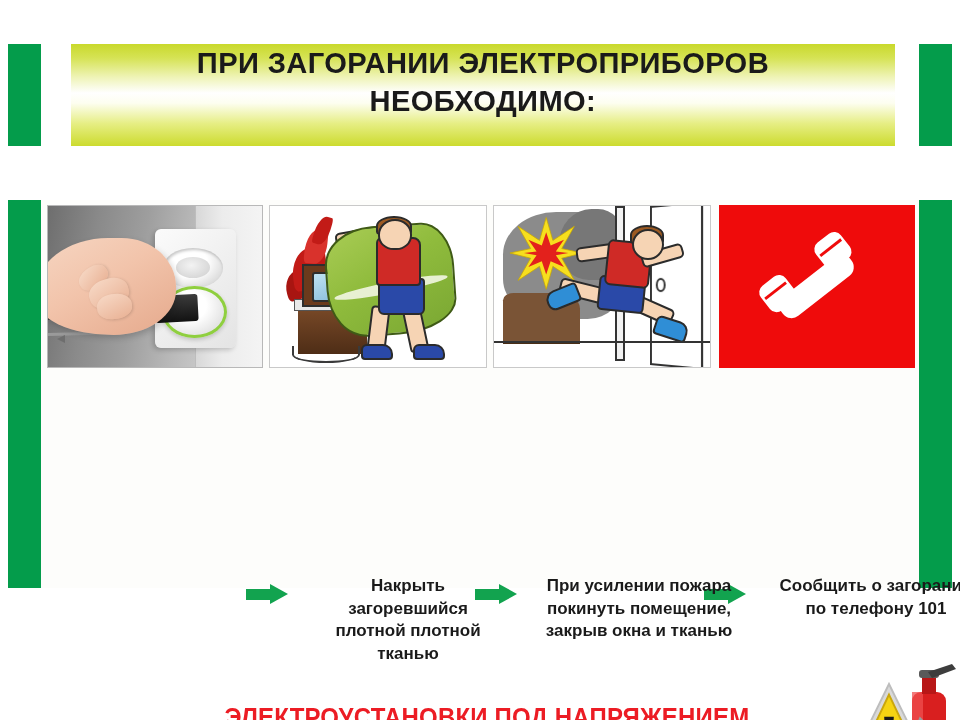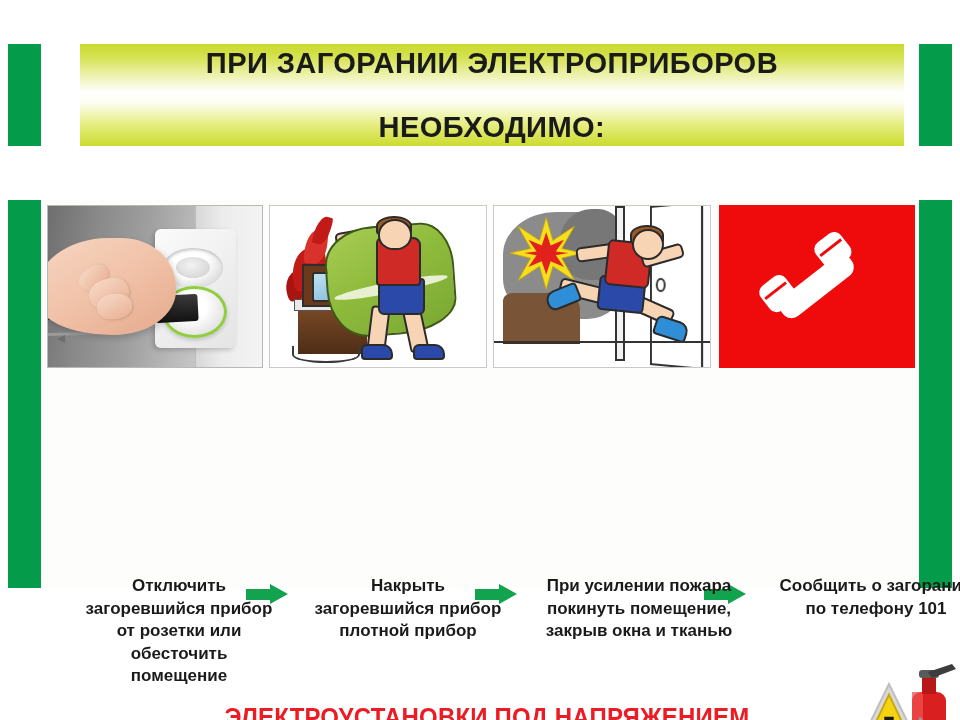--- a/index.html
+++ b/index.html
@@ -35,36 +35,36 @@
     top: 0;
     width: 33px;
     height: 102px;
     background: #049c4b;
   }
   .title-bar-left  { left: 8px; }
   .title-bar-right { left: 919px; }
 
   .title-banner {
     position: absolute;
-    left: 80px;
+    left: 71px;
     top: 0;
     width: 824px;
     height: 102px;
     background: linear-gradient(to bottom,
         #c9d92b 0%,
         #d6e356 14%,
         #eef3b4 32%,
         #ffffff 48%,
         #fdfef0 58%,
         #e6ee84 78%,
         #ccdb2e 100%);
     display: flex;
     flex-direction: column;
     align-items: center;
-    justify-content: space-between;
+    justify-content: flex-start;
   }
   .title-line {
     color: #1a1a1a;
     font-weight: bold;
     font-size: 30px;
     line-height: 1.28;
     letter-spacing: 0.4px;
     text-align: center;
     white-space: nowrap;
     font-stretch: condensed;
@@ -612,22 +612,21 @@
     </div>
     <div class="arrow a2">
       <div class="shaft"></div>
         <div class="headt"></div>
     </div>
     <div class="arrow a3">
       <div class="shaft"></div>
         <div class="headt"></div>
     </div>
 
-    <div class="caption c1">Отключить загоревшийся прибор от розетки или обесточить помещение</div>
-    <div class="caption c2">Накрыть загоревшийся прибор плотной прибор</div>
+    <div class="caption c2">Накрыть загоревшийся плотной плотной тканью</div>
     <div class="caption c3">При усилении пожара покинуть помещение, закрыв окна и тканью</div>
     <div class="caption c4">Сообщить о загорании по телефону 101</div>
 
     <div class="warning">
       <div>ЭЛЕКТРОУСТАНОВКИ ПОД НАПРЯЖЕНИЕМ</div>
 
     </div>
 
     <div class="hazard-group">
       <div class="tri">

